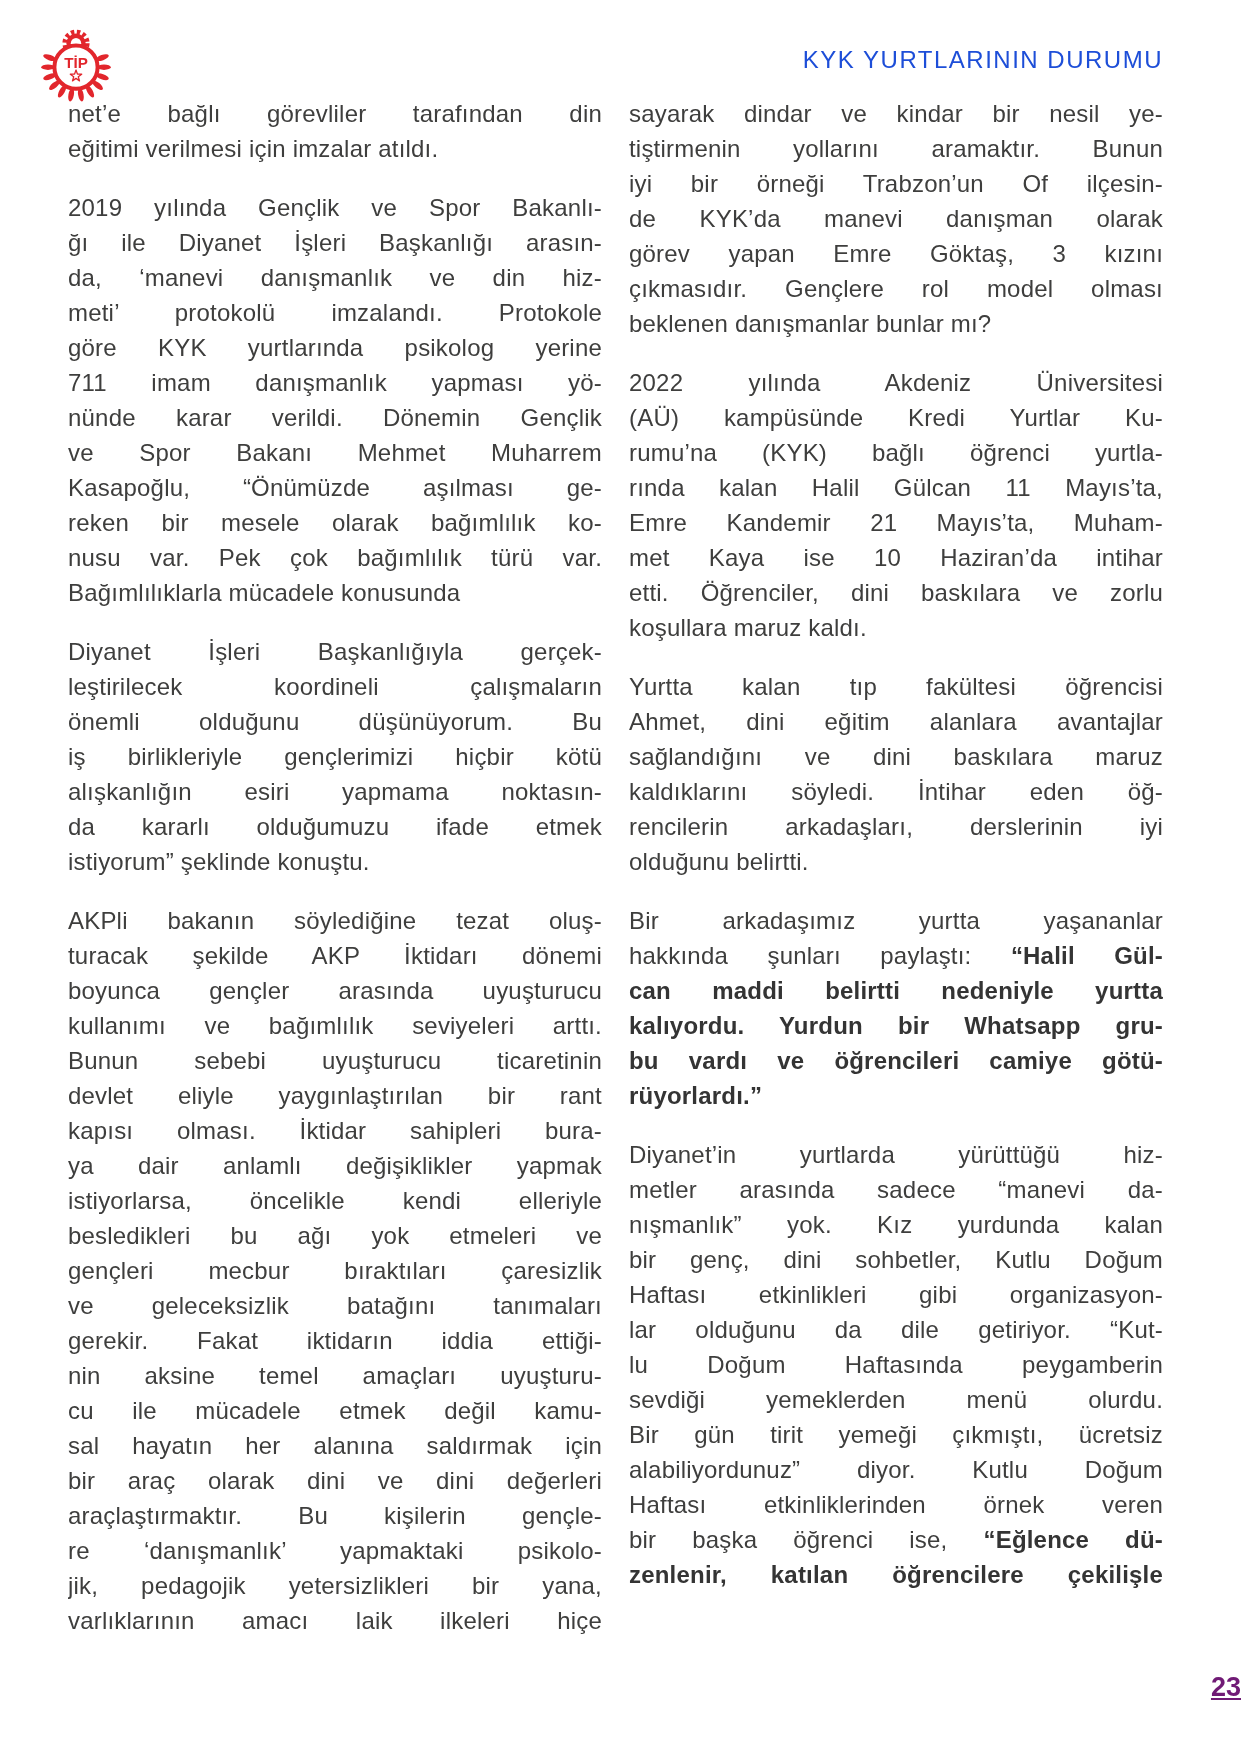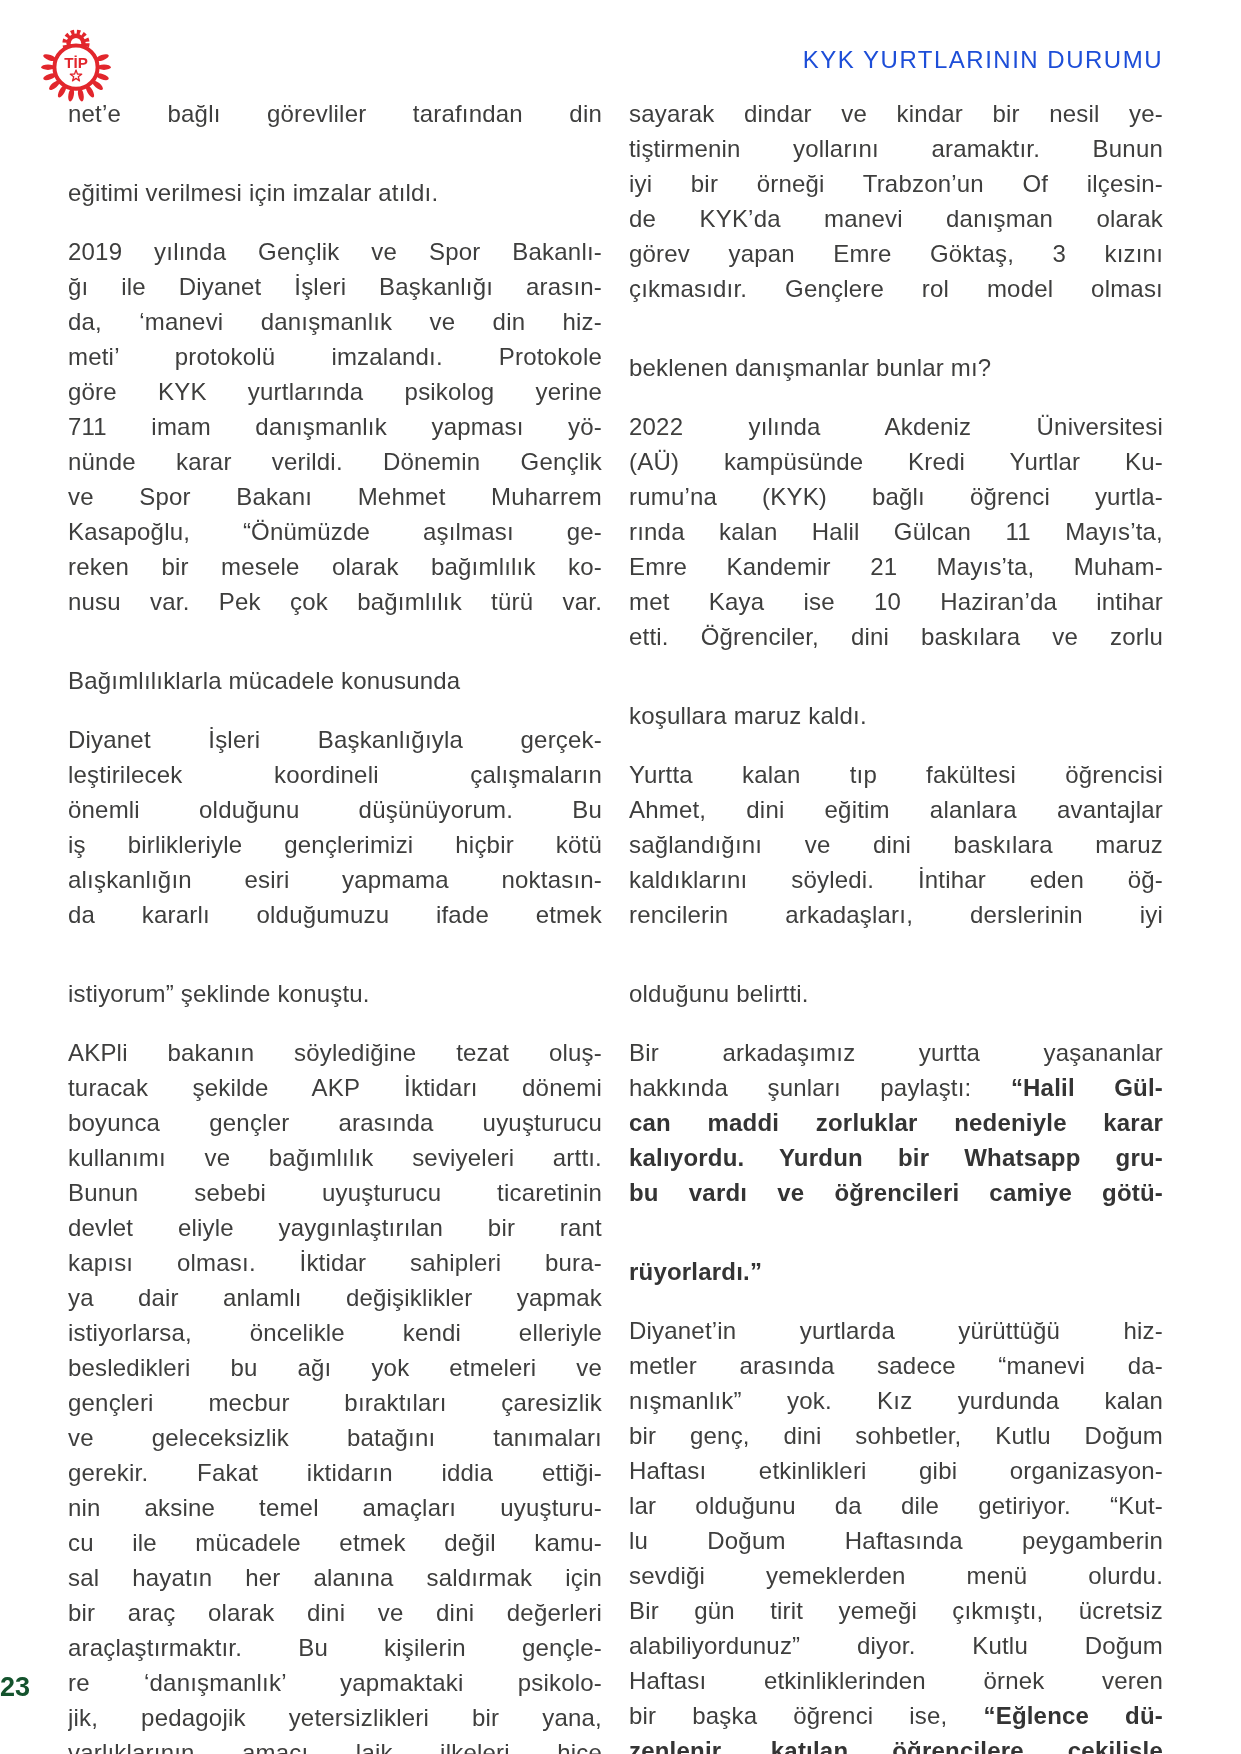--- a/index.html
+++ b/index.html
@@ -24,27 +24,27 @@
     display:flex;gap:27px;
   }
   .col{width:534px;}
   .para{margin:0 0 24px 0;}
   .para:last-child{margin-bottom:4px;}
   .line{
     font-size:24px;line-height:35px;color:#3e3e3d;letter-spacing:0.2px;
     text-align:justify;text-align-last:justify;
     overflow:hidden;white-space:normal;
   }
-  .line.end{text-align-last:left;margin-top:44px;}
+  .line.end{text-align-last:left;}
   .line b{font-weight:700;color:#343434;}
 
   
   .page-number{
     position:absolute;top:1672px;left:0;width:100%;
-    text-align:left;font-size:27px;font-weight:700;color:#14532d;
+    text-align:right;font-size:27px;font-weight:700;color:#701a75;text-decoration:underline;
   }
 </style>
 </head>
 <body>
 
 <div class="page">
 
   <div class="logo">
     <svg viewBox="0 0 100 104" width="80" height="84" aria-hidden="true">
 
@@ -156,21 +156,21 @@
           <div class="line">Yurtta kalan tıp fakültesi öğrencisi</div>
           <div class="line">Ahmet, dini eğitim alanlara avantajlar</div>
           <div class="line">sağlandığını ve dini baskılara maruz</div>
           <div class="line">kaldıklarını söyledi. İntihar eden öğ-</div>
           <div class="line">rencilerin arkadaşları, derslerinin iyi</div>
           <div class="line end">olduğunu belirtti.</div>
         </div>
         <div class="para">
           <div class="line">Bir arkadaşımız yurtta yaşananlar</div>
           <div class="line">hakkında şunları paylaştı: <b>“Halil Gül-</b></div>
-          <div class="line"><b>can maddi zorluklar nedeniyle karar</b></div>
+          <div class="line"><b>can maddi belirtti nedeniyle yurtta</b></div>
           <div class="line"><b>kalıyordu. Yurdun bir Whatsapp gru-</b></div>
           <div class="line"><b>bu vardı ve öğrencileri camiye götü-</b></div>
           <div class="line end"><b>rüyorlardı.”</b></div>
         </div>
         <div class="para">
           <div class="line">Diyanet’in yurtlarda yürüttüğü hiz-</div>
           <div class="line">metler arasında sadece “manevi da-</div>
           <div class="line">nışmanlık” yok. Kız yurdunda kalan</div>
           <div class="line">bir genç, dini sohbetler, Kutlu Doğum</div>
           <div class="line">Haftası etkinlikleri gibi organizasyon-</div>

